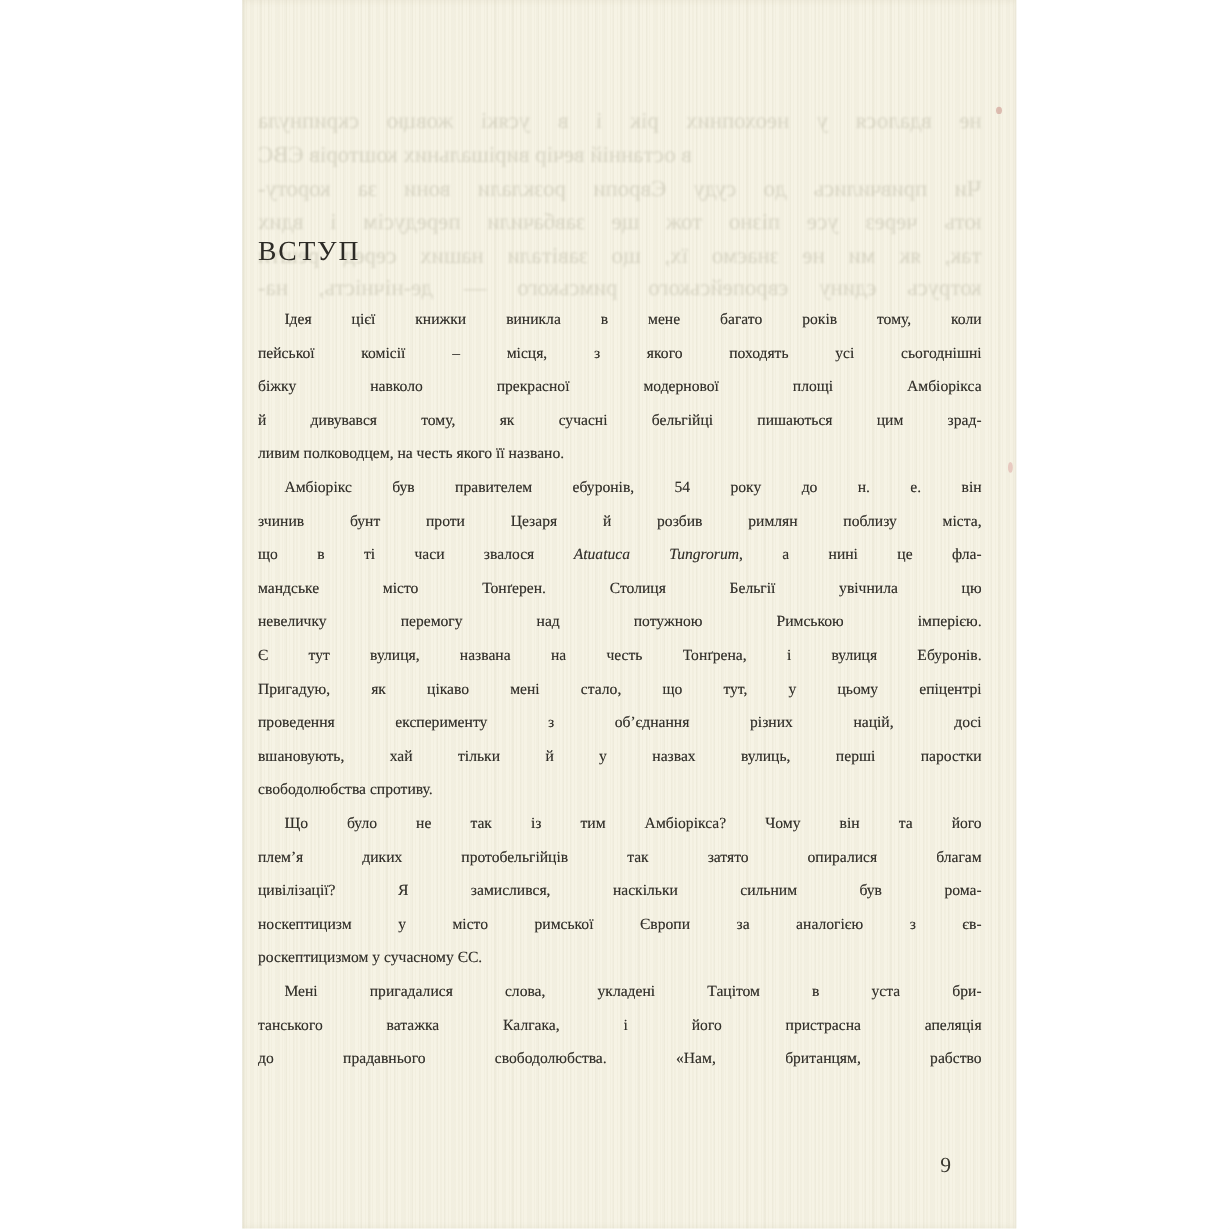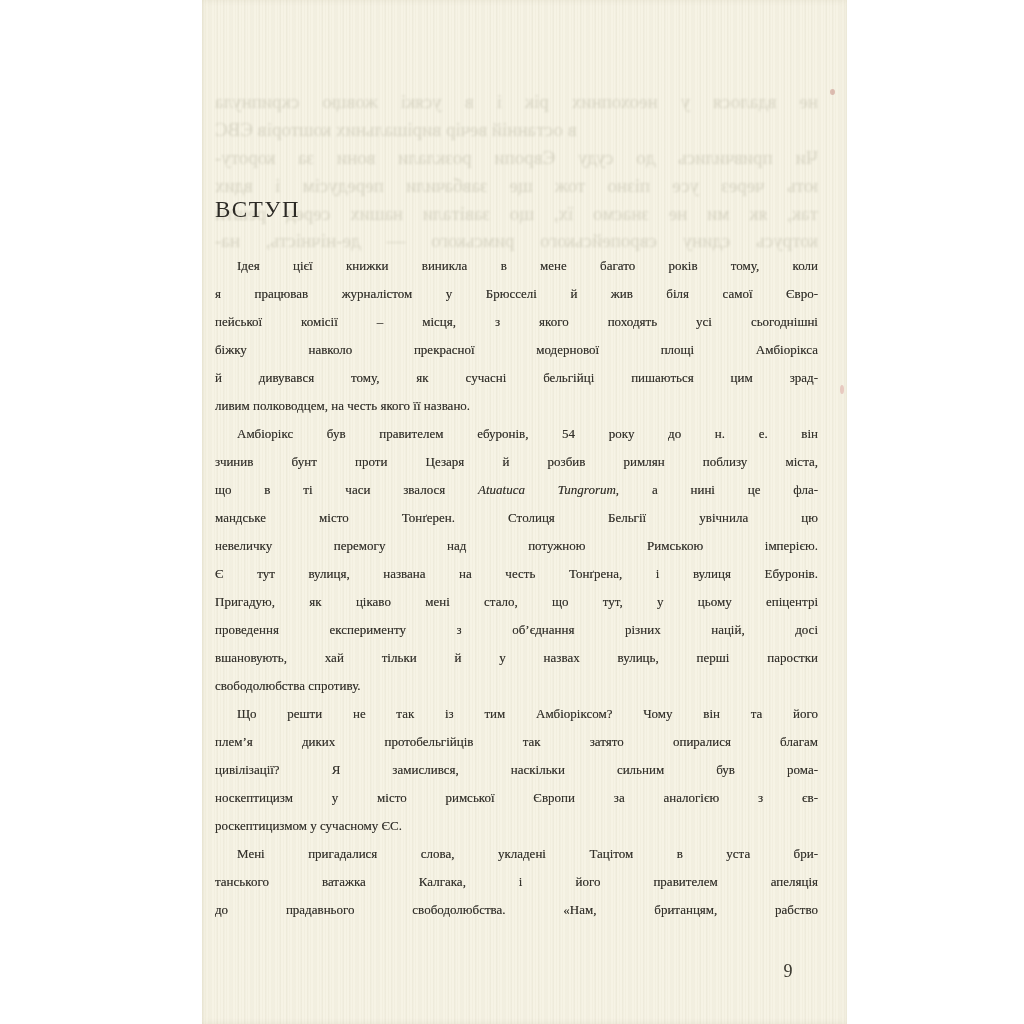--- a/index.html
+++ b/index.html
@@ -111,51 +111,50 @@
     <div class="bleed-line" style="top:174px">ють через усе пізно тож ще завбачили передусім і вдих</div>
     <div class="bleed-line" style="top:202px">так, як ми не знаємо їх, що завітали наших серед решти</div>
     <div class="bleed-line" style="top:229px">котрусь єдину європейського римського — де-нічність, на-</div>
 
     <div class="chapter-title">ВСТУП</div>
 
     <div class="text-block">
 
       <div>
         <div class="line first">Ідея цієї книжки виникла в мене багато років тому, коли</div>
-        <div class="line">я працював журналістом у Брюсселі й жив біля самої Євро-</div>
         <div class="line">пейської комісії – місця, з якого походять усі сьогоднішні</div>
         <div class="line">біжку навколо прекрасної модернової площі Амбіорікса</div>
         <div class="line">й дивувався тому, як сучасні бельгійці пишаються цим зрад-</div>
         <div class="line pend">ливим полководцем, на честь якого її названо.</div>
       </div>
 
       <div>
         <div class="line first">Амбіорікс був правителем ебуронів, 54 року до н. е. він</div>
         <div class="line">зчинив бунт проти Цезаря й розбив римлян поблизу міста,</div>
         <div class="line"><span>що в ті часи звалося </span><span class="it">Atuatuca Tungrorum</span><span>, а нині це фла-</span></div>
         <div class="line">мандське місто Тонґерен. Столиця Бельгії увічнила цю</div>
         <div class="line">невеличку перемогу над потужною Римською імперією.</div>
         <div class="line">Є тут вулиця, названа на честь Тонґрена, і вулиця Ебуронів.</div>
         <div class="line">Пригадую, як цікаво мені стало, що тут, у цьому епіцентрі</div>
         <div class="line">проведення експерименту з об’єднання різних націй, досі</div>
         <div class="line">вшановують, хай тільки й у назвах вулиць, перші паростки</div>
         <div class="line pend">свободолюбства спротиву.</div>
       </div>
 
       <div>
-        <div class="line first">Що решти не так із тим Амбіоріксом? Чому він та його</div>
+        <div class="line first">Що було не так із тим Амбіорікса? Чому він та його</div>
         <div class="line">плем’я диких протобельгійців так затято опиралися благам</div>
         <div class="line">цивілізації? Я замислився, наскільки сильним був рома-</div>
         <div class="line">носкептицизм у місто римської Європи за аналогією з єв-</div>
         <div class="line pend">роскептицизмом у сучасному ЄС.</div>
       </div>
 
       <div>
         <div class="line first">Мені пригадалися слова, укладені Тацітом в уста бри-</div>
-        <div class="line">танського ватажка Калгака, і його правителем апеляція</div>
+        <div class="line">танського ватажка Калгака, і його пристрасна апеляція</div>
         <div class="line">до прадавнього свободолюбства. «Нам, британцям, рабство</div>
       </div>
 
     </div>
 
     <div class="page-number">9</div>
 
     <div class="speck speck-1"></div>
     <div class="speck speck-2"></div>
   </div>

